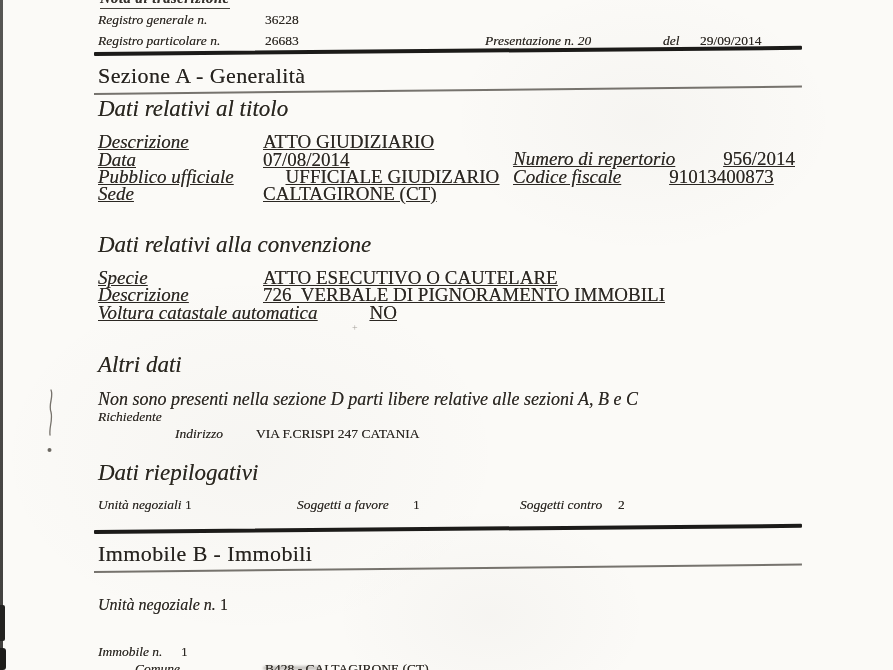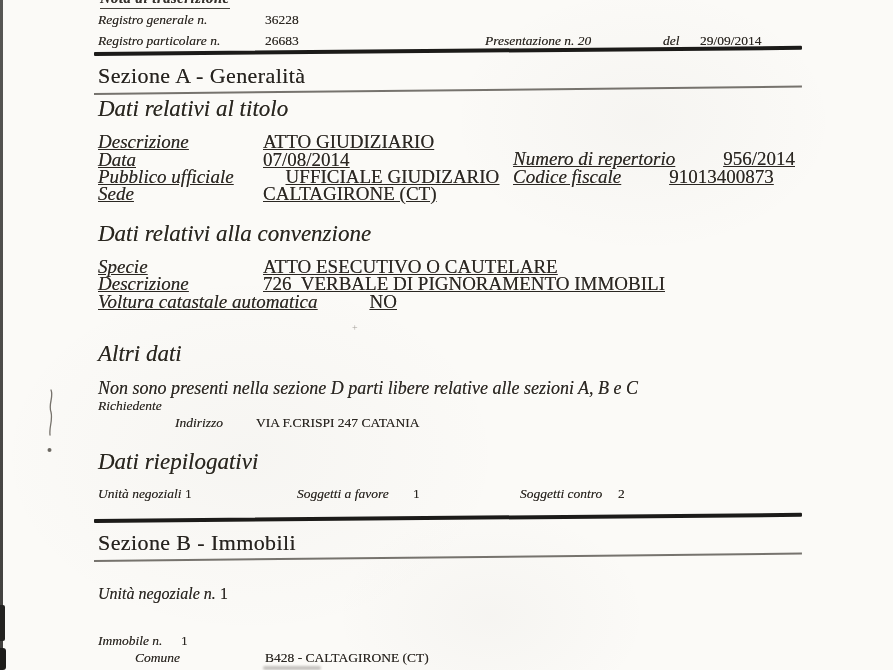--- a/index.html
+++ b/index.html
@@ -32,21 +32,21 @@
   .r2 { margin-top:4px; }
 
   .rule-thick { height:3.5px; background:#1c1b19; width:708px; margin-left:-4px; transform:rotate(-0.5deg); transform-origin:left center; border-radius:1px; }
   .rule-thin  { height:1.8px; background:#55514b; width:708px; margin-left:-4px; transform:rotate(-0.6deg); transform-origin:left center; opacity:.8; }
   .rt1 { margin-top:3px; }
 
   h1 { font-size:22px; font-weight:500; letter-spacing:.4px; line-height:34px; margin-top:3px; color:#26231f; }
   .h1b { margin-top:4px; }
   h2 { font-size:23px; font-weight:500; font-style:italic; line-height:22px; color:#29261f; }
   .h2-titolo { margin-top:4px; }
-  .h2-conv  { margin-top:21px; }
+  .h2-conv  { margin-top:32px; }
   .h2-altri { margin-top:33px; }
   .h2-riep  { margin-top:20px; }
 
   .fblock { margin-top:13px; position:relative; }
   .frow { display:flex; font-size:19px; line-height:17.2px;text-decoration:underline; }
   .frow .flabel { min-width:127px; padding-right:14px; font-style:italic; flex:none; }
   .frow .fval { white-space:pre-wrap;margin-left:38px; }
   .right-col { position:absolute; left:415px; top:17px; }
   .right-col .frow .flabel { min-width:0; padding-right:10px; }
 
@@ -168,21 +168,21 @@
       <span class="abs it" style="left:0">Unità negoziali</span>
       <span class="abs" style="left:87px">1</span>
       <span class="abs it" style="left:199px">Soggetti a favore</span>
       <span class="abs" style="left:315px">1</span>
       <span class="abs it" style="left:422px">Soggetti contro</span>
       <span class="abs" style="left:520px">2</span>
     </div>
 
     <div class="rule-thick mt17"></div>
 
-    <h1 class="h1b">Sezione B - Immobili</h1>
+    <h1 class="h1b">Immobile B - Immobili</h1>
     <div class="rule-thin"></div>
 
     <div class="pos-row unita-row">
       <span class="abs it" style="left:0">Unità negoziale n.</span>
       <span class="abs" style="left:122px">1</span>
     </div>
 
     <div class="pos-row immobile-row">
       <span class="abs it" style="left:0">Immobile n.</span>
       <span class="abs" style="left:83px">1</span>

